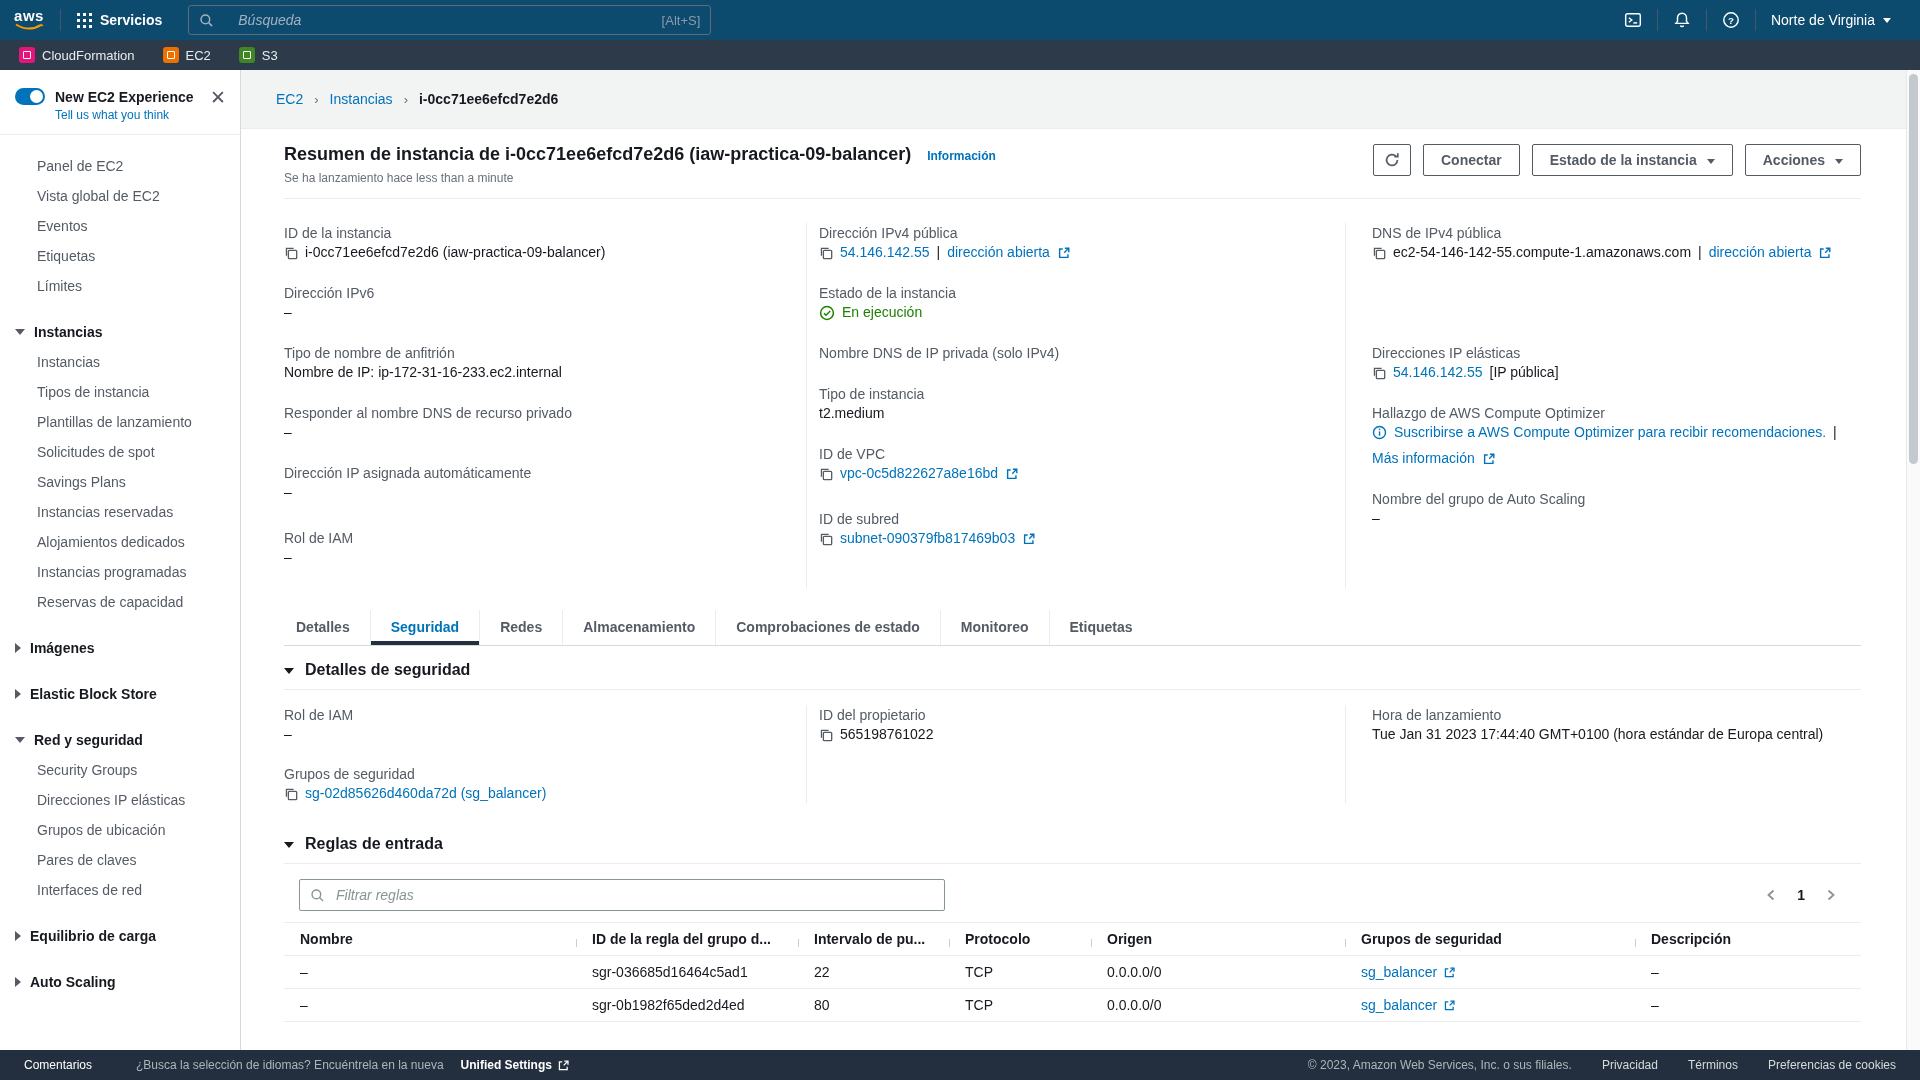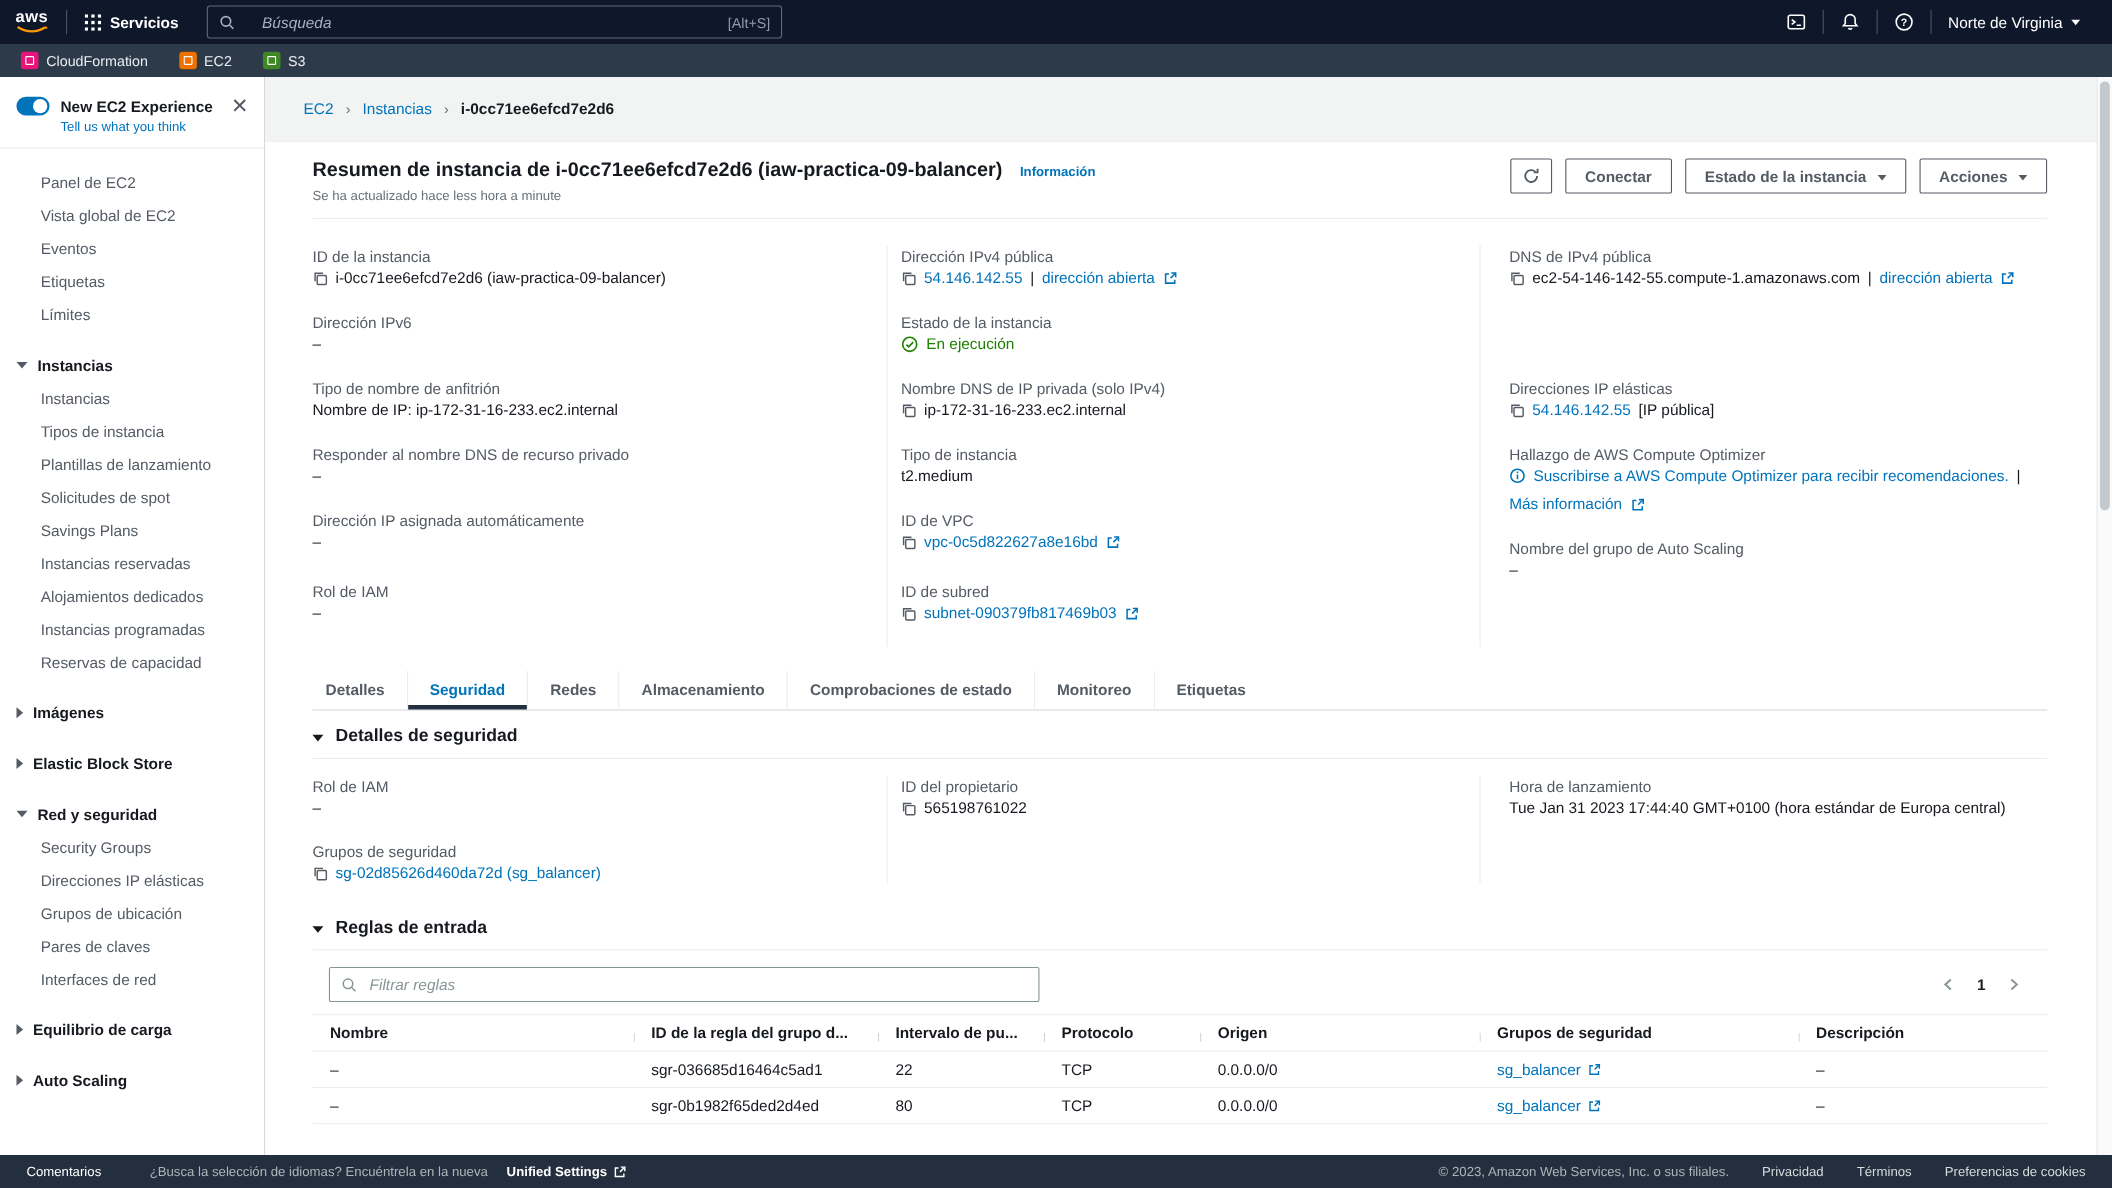--- a/index.html
+++ b/index.html
@@ -5,21 +5,21 @@
   * { box-sizing: border-box; }
   html,body { margin:0; padding:0; }
   body {
     width:1920px; height:1080px; overflow:hidden; position:relative;
     font-family:"Liberation Sans", sans-serif; font-size:14px; color:#16191f;
     background:#f2f3f3;
   }
   a { text-decoration:none; cursor:pointer; }
 
   
-  .topbar{height:40px;background:#0f172a;display:flex;align-items:center;padding:0 14px;position:relative;z-index:9;}
+  .topbar{height:40px;background:#0c4a6e;display:flex;align-items:center;padding:0 14px;position:relative;z-index:9;}
   .tb-left{display:flex;align-items:center;gap:12px;}
   .aws-logo{display:flex;flex-direction:column;align-items:center;margin-right:4px;cursor:pointer;}
   .aws-text{color:#fff;font-weight:700;font-size:15px;line-height:14px;letter-spacing:.5px;}
   .tb-divider{width:1px;height:22px;background:#45556a;}
   .services{display:flex;align-items:center;gap:8px;color:#fff;font-weight:700;padding:0 4px;}
   .tb-search{width:523px;height:30px;border:1px solid #5f6b7a;border-radius:3px;display:flex;align-items:center;gap:24px;padding:0 10px;margin-left:10px;cursor:text;}
   .tb-search .ph{color:#a4b1c2;font-style:italic;flex:1;}
   .tb-search .shortcut{color:#8c9aab;font-size:13px;}
   .tb-right{margin-left:auto;display:flex;align-items:center;height:40px;}
   .tb-item{display:flex;align-items:center;gap:8px;color:#fff;padding:0 15px;height:22px;border-left:1px solid #45556a;cursor:pointer;}
@@ -294,21 +294,21 @@
       <span class="crumb current">i-0cc71ee6efcd7e2d6</span>
     </div>
 
     <div class="card">
 
       <div class="sum-wrap">
         <div class="sum-top">
           <div>
             <span class="sum-title">Resumen de instancia de i-0cc71ee6efcd7e2d6 (iaw-practica-09-balancer)</span>
             <a class="info-link">Información</a>
-            <div class="sum-sub">Se ha actualizado hace less hora a minute</div>
+            <div class="sum-sub">Se ha lanzamiento hace less than a minute</div>
           </div>
           <div class="btn-row">
             <button class="btn icon-only">
               <span class="icn">
                 <svg width="16" height="16" viewBox="0 0 16 16">
                     <path d="M13.4 8 a5.4 5.4 0 1 1 -1.6-3.8" fill="none" stroke="#545b64" stroke-width="1.7"></path>
                     <path d="M13.8 1.3 v3.4 h-3.4" fill="none" stroke="#545b64" stroke-width="1.7"></path>
                   </svg>
               </span>
             </button>
@@ -402,29 +402,20 @@
                   <svg width="16" height="16" viewBox="0 0 16 16">
                     <circle cx="8" cy="8" r="6.4" fill="none" stroke="#1d8102" stroke-width="1.5"></circle>
                     <path d="M5 8.3 l2 2 L11.2 6" fill="none" stroke="#1d8102" stroke-width="1.5"></path>
                   </svg>
                 </span>
               <span>En ejecución</span>
             </div>
           </div>
           <div class="field">
             <div class="lbl">Nombre DNS de IP privada (solo IPv4)</div>
-            <div class="val">
-              <span class="icn">
-                  <svg width="14" height="14" viewBox="0 0 16 16">
-                    <rect x="5" y="5" width="9.5" height="9.5" rx="1" fill="none" stroke="#545b64" stroke-width="1.5"></rect>
-                    <path d="M11 2.8 H2.8 V11" fill="none" stroke="#545b64" stroke-width="1.5"></path>
-                  </svg>
-                </span>
-              <span>ip-172-31-16-233.ec2.internal</span>
-            </div>
           </div>
           <div class="field">
             <div class="lbl">Tipo de instancia</div>
             <div class="val">
                 <span>t2.medium</span>
               </div>
           </div>
           <div class="field">
             <div class="lbl">ID de VPC</div>
             <div class="val">

